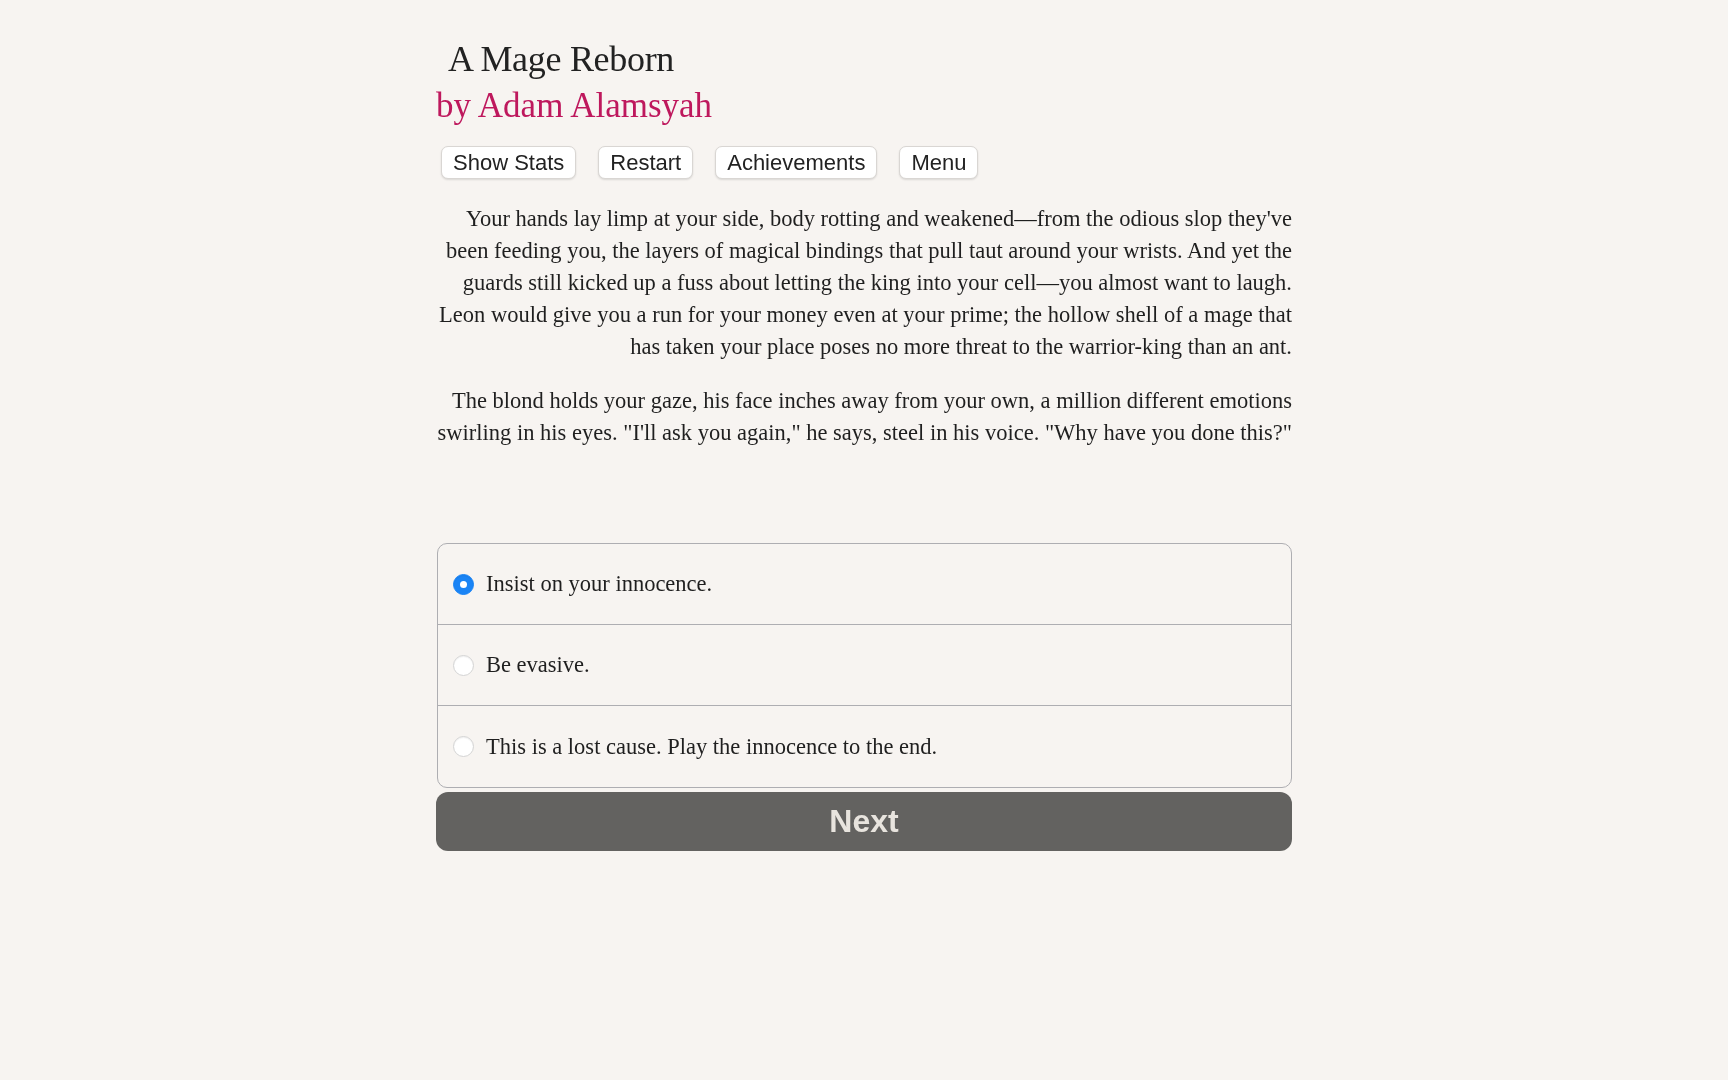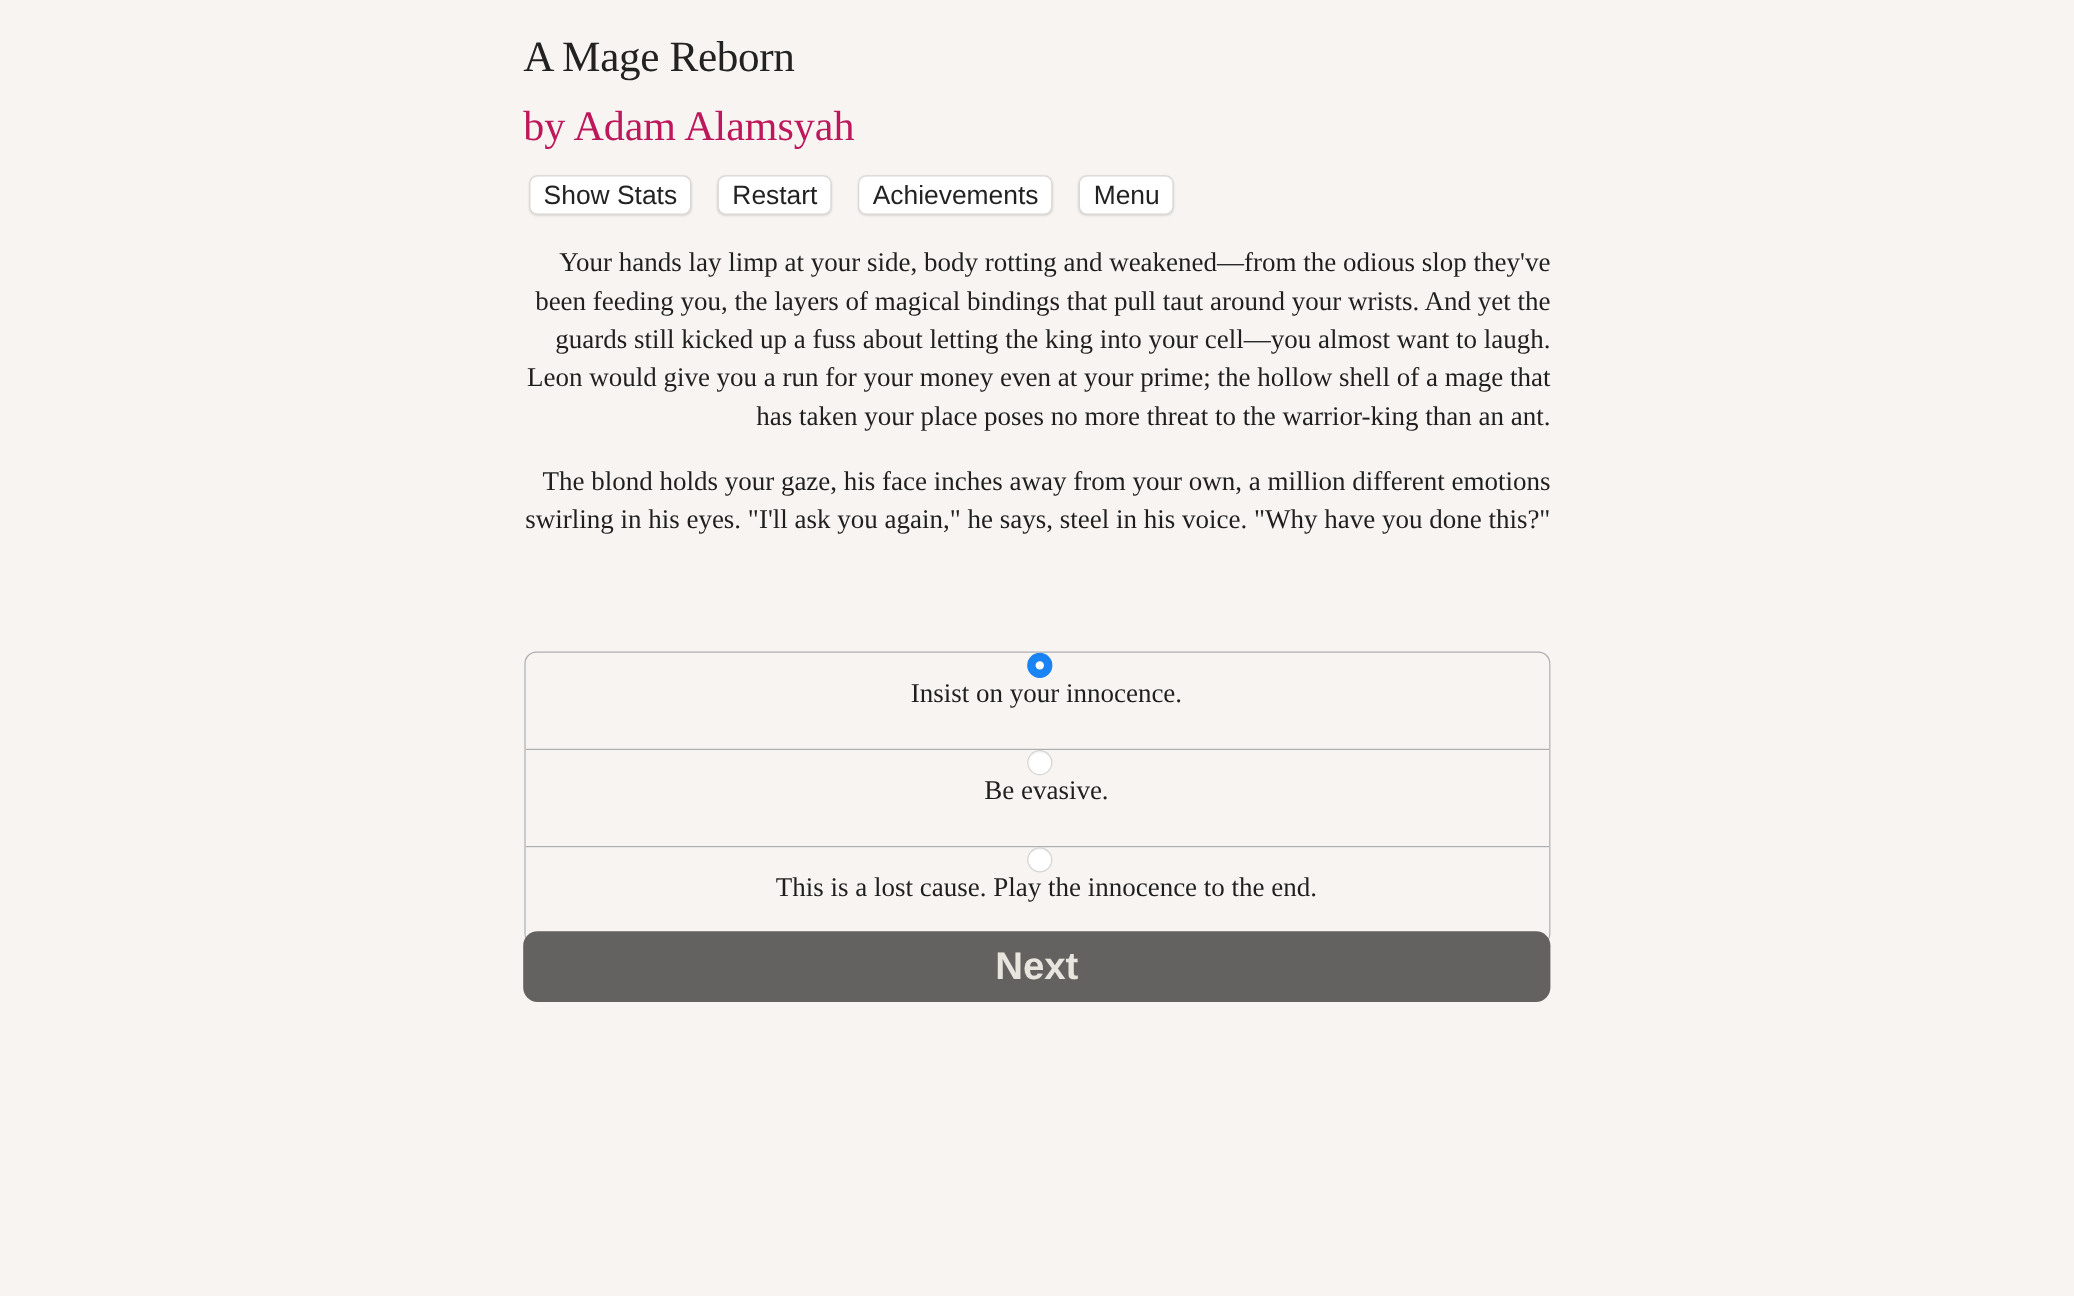--- a/index.html
+++ b/index.html
@@ -18,21 +18,21 @@
     .container {
       position: absolute;
       left: 436px;
       top: 0;
       width: 856px;
     }
     .title {
       position: absolute;
       left: 0;
       top: 26px;
-      margin: 0;
+      margin: 12px;
       font-family: "Liberation Serif", serif;
       font-size: 36px;
       font-weight: normal;
       color: #222;
       letter-spacing: -0.3px;
       white-space: nowrap;
     }
     .author {
       position: absolute;
       left: 0;
@@ -90,21 +90,20 @@
       background: #f7f4f1;
       overflow: hidden;
     }
     .choice {
       height: 81px;
       display: flex;
       align-items: center;
       padding-left: 15px;
       border-bottom: 1.5px solid #aeaeb2;
       cursor: pointer;
-      flex-direction: column;
     }
     .choice:last-child { border-bottom: none; }
     .radio {
       width: 21px;
       height: 21px;
       border-radius: 50%;
       background: #ffffff;
       border: 1px solid #d4d4d4;
       box-shadow: inset 0 1px 1px rgba(0,0,0,0.06);
       flex: 0 0 21px;
@@ -129,21 +128,21 @@
     }
     .choice-label {
       font-family: "Liberation Serif", serif;
       font-size: 22.5px;
       color: #1f1f1f;
       white-space: nowrap;
     }
     .next-btn {
       position: absolute;
       left: 0;
-      top: 776px;
+      top: 792px;
       width: 856px;
       height: 59px;
       background: #636260;
       border-radius: 12px;
       display: flex;
       align-items: center;
       justify-content: center;
       font-family: "Liberation Sans", sans-serif;
       font-weight: bold;
       font-size: 32px;

